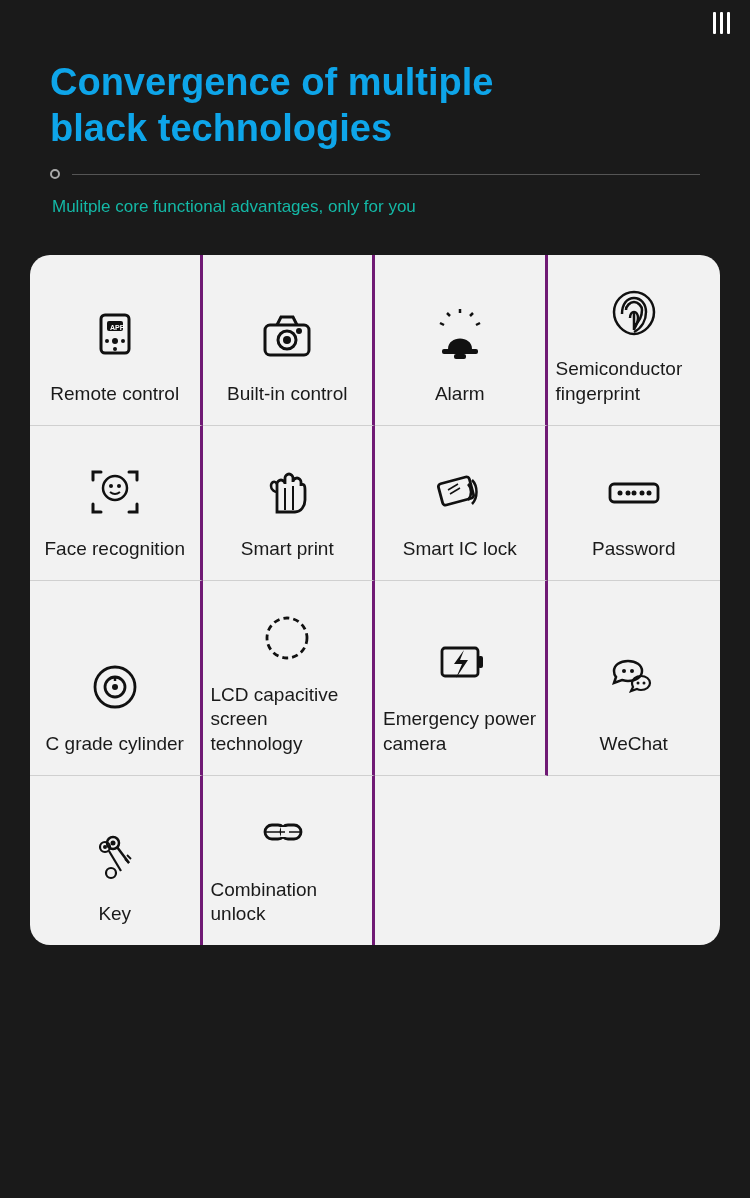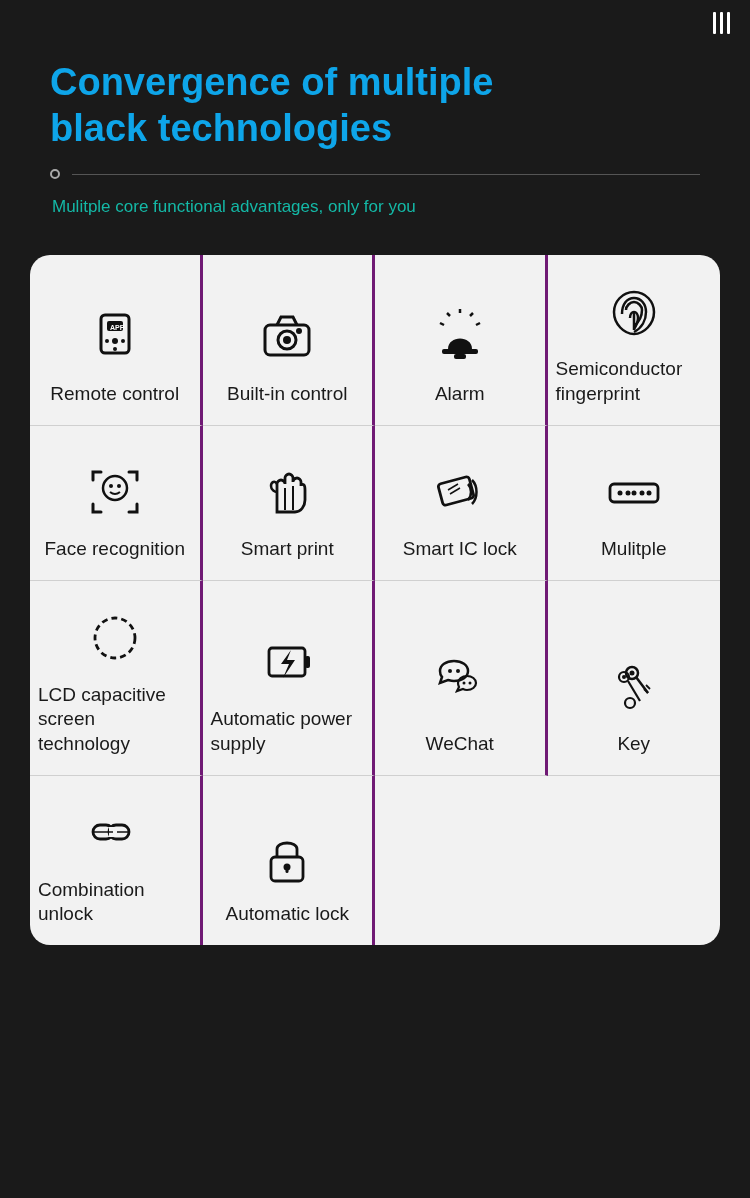--- a/index.html
+++ b/index.html
@@ -249,23 +249,34 @@
       <div class="icon-wrap">
         <svg viewBox="0 0 60 60" fill="none" xmlns="http://www.w3.org/2000/svg">
           <rect x="6" y="22" width="48" height="18" rx="4" stroke="#111" stroke-width="2.8" fill="none"></rect>
           <circle cx="16" cy="31" r="2.5" fill="#111"></circle>
           <circle cx="24" cy="31" r="2.5" fill="#111"></circle>
           <circle cx="30" cy="31" r="2.5" fill="#111"></circle>
           <circle cx="38" cy="31" r="2.5" fill="#111"></circle>
           <circle cx="45" cy="31" r="2.5" fill="#111"></circle>
         </svg>
       </div>
-      <div class="cell-label">Mulitple</div>
-    </div>
-
+      <div class="cell-label">Password</div>
+    </div>
+
+    <div class="cell">
+      <div class="icon-wrap">
+        <svg viewBox="0 0 60 60" fill="none" xmlns="http://www.w3.org/2000/svg">
+          <circle cx="30" cy="30" r="20" stroke="#111" stroke-width="2.8" fill="none"></circle>
+          <circle cx="30" cy="30" r="10" stroke="#111" stroke-width="2.8" fill="none"></circle>
+          <circle cx="30" cy="30" r="3" fill="#111"></circle>
+          <line x1="30" y1="20" x2="30" y2="24" stroke="#111" stroke-width="2.5"></line>
+        </svg>
+      </div>
+      <div class="cell-label">C grade cylinder</div>
+    </div>
 
     <div class="cell">
       <div class="icon-wrap">
         <svg viewBox="0 0 60 60" fill="none" xmlns="http://www.w3.org/2000/svg">
 
           <circle cx="30" cy="30" r="20" stroke="#111" stroke-width="2.8" fill="none" stroke-dasharray="6 4"></circle>
         </svg>
       </div>
       <div class="cell-label">LCD capacitive screen technology</div>
     </div>
@@ -274,21 +285,21 @@
       <div class="icon-wrap">
         <svg viewBox="0 0 60 60" fill="none" xmlns="http://www.w3.org/2000/svg">
 
           <rect x="12" y="16" width="36" height="28" rx="3" stroke="#111" stroke-width="2.8" fill="none"></rect>
 
           <rect x="48" y="24" width="5" height="12" rx="2" fill="#111"></rect>
 
           <path d="M34 18 L24 32 L32 32 L26 46 L38 28 L30 28 Z" fill="#111"></path>
         </svg>
       </div>
-      <div class="cell-label">Automatic power supply</div>
+      <div class="cell-label">Emergency power camera</div>
     </div>
 
     <div class="cell">
       <div class="icon-wrap">
         <svg viewBox="0 0 60 60" fill="none" xmlns="http://www.w3.org/2000/svg">
 
           <path d="M10 14 C10 8 16 4 24 4 C32 4 38 8 38 14 C38 20 32 24 24 24 C22 24 20 23.5 18 23 L10 26 L12 20 C10.5 18.5 10 16.5 10 14Z" stroke="#111" stroke-width="2.5" fill="none"></path>
 
           <path d="M28 26 C28 22 32 19 37 19 C42 19 46 22 46 26 C46 30 42 33 37 33 C36 33 34 32.5 33 32 L27 34 L29 30 C28.3 28.5 28 27 28 26Z" stroke="#111" stroke-width="2.2" fill="none"></path>
 
@@ -330,29 +341,15 @@
           <rect x="24" y="22" width="20" height="14" rx="7" stroke="#111" stroke-width="2.8" fill="none"></rect>
 
           <rect x="24" y="24" width="8" height="10" fill="#f2f2f2"></rect>
           <line x1="8" y1="29" x2="28" y2="29" stroke="#111" stroke-width="1.5"></line>
           <line x1="32" y1="29" x2="44" y2="29" stroke="#111" stroke-width="1.5"></line>
         </svg>
       </div>
       <div class="cell-label">Combination unlock</div>
     </div>
 
-    <div class="cell">
-      <div class="icon-wrap">
-        <svg viewBox="0 0 60 60" fill="none" xmlns="http://www.w3.org/2000/svg">
-
-          <rect x="14" y="30" width="32" height="24" rx="4" stroke="#111" stroke-width="2.8" fill="none"></rect>
-
-          <path d="M20 30 L20 22 C20 14 40 14 40 22 L40 30" stroke="#111" stroke-width="2.8" fill="none"></path>
-
-          <circle cx="30" cy="40" r="3.5" fill="#111"></circle>
-          <rect x="28.5" y="40" width="3" height="6" rx="1.5" fill="#111"></rect>
-        </svg>
-      </div>
-      <div class="cell-label">Automatic lock</div>
-    </div>
 
   </div>
 </div>
 
 </body></html>

